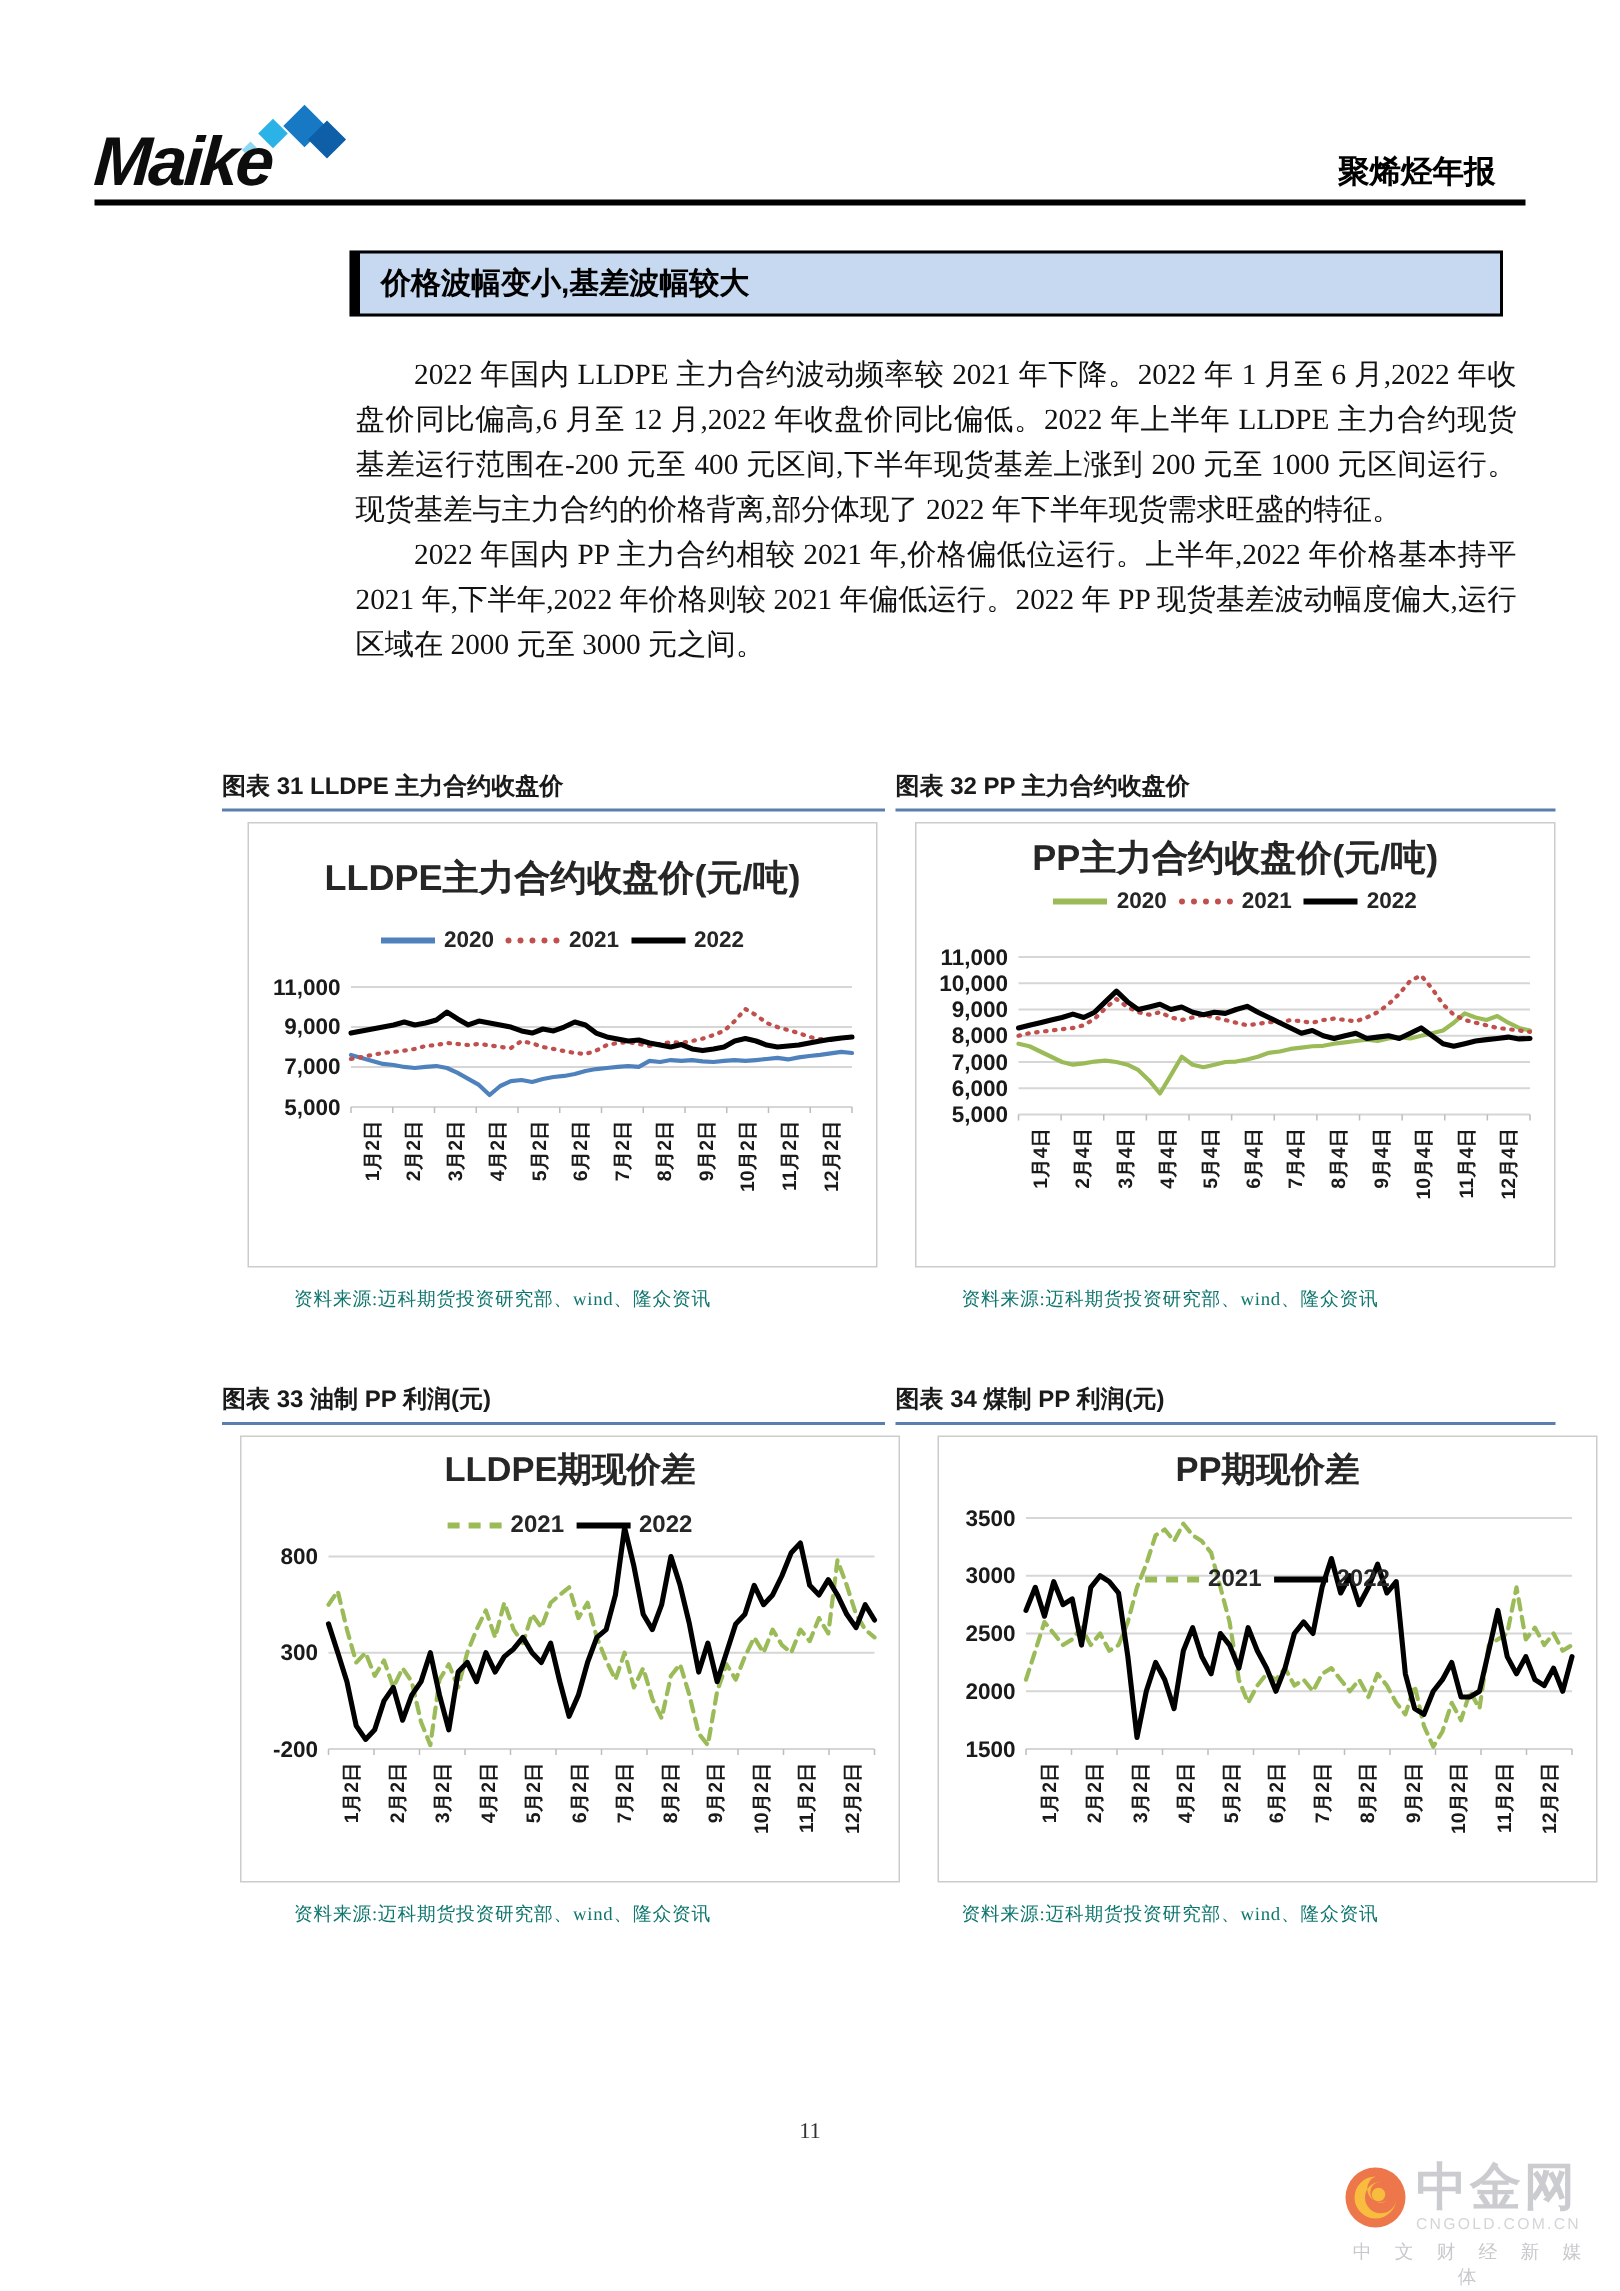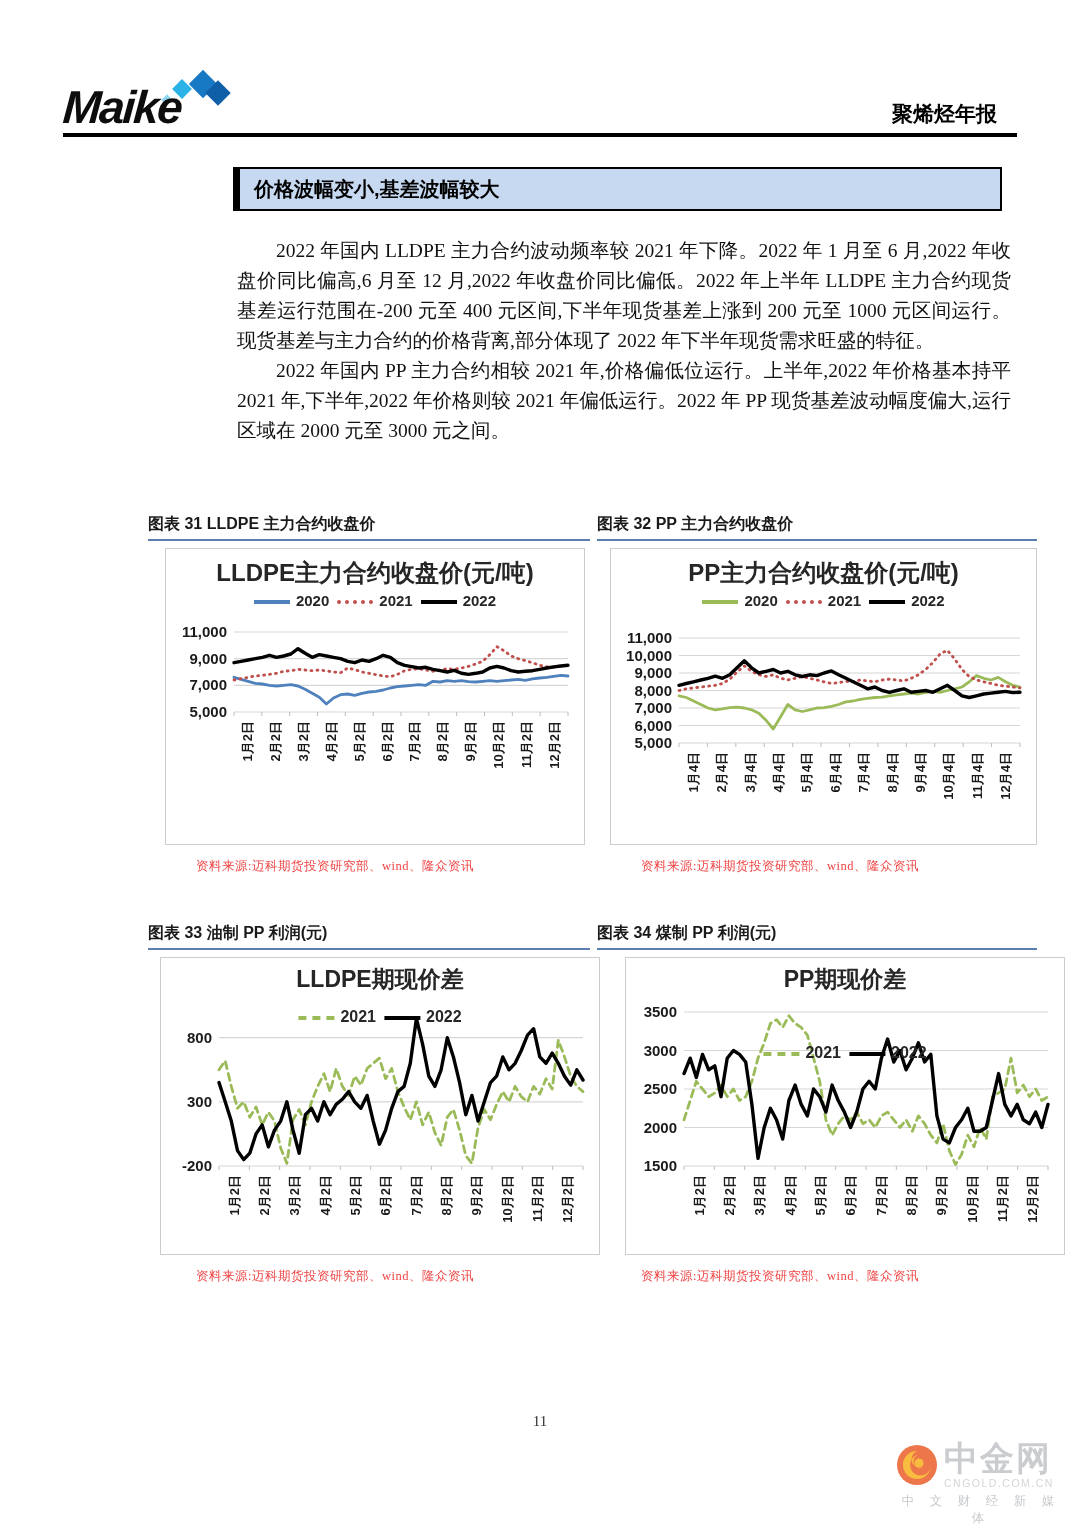--- a/index.html
+++ b/index.html
@@ -38,21 +38,21 @@
   .ct-big { font-size:24px; line-height:1.2; padding-top:10px; }
   .ct-sm  { font-size:23px; line-height:1.2; padding-top:8px; }
   .legend { display:flex; justify-content:center; align-items:center; gap:8px;
     font-family:"Liberation Sans", sans-serif; font-weight:bold; font-size:15px; color:#262626; height:26px;text-align:right; }
   .legend-abs { position:absolute; left:50%; transform:translateX(-50%); height:auto; white-space:nowrap; font-size:16px; }
   .swatch { display:inline-block; width:36px; height:0; border-top:4px solid #000; margin-right:6px; vertical-align:middle; }
   .chart-svg { display:block; }
   .ytick { font-family:"Liberation Sans", sans-serif; font-weight:bold; font-size:15px; fill:#1a1a1a; }
   .xtick { font-family:"Liberation Sans", sans-serif; font-weight:bold; font-size:13px; fill:#1a1a1a; }
 
-  .source { position:absolute; font-size:12.5px; color:#ef4444; letter-spacing:0.5px; }
+  .source { position:absolute; font-size:12.5px; color:#0f766e; letter-spacing:0.5px; }
 
   .page-num { position:absolute; left:0; right:0; top:1413px; text-align:center; font-size:15px; color:#333; }
 
   
   .wm { position:absolute; right:14px; top:1441px; width:170px; opacity:0.75; }
   .wm-row { display:flex; align-items:center; }
   .wm-texts { margin-left:6px; }
   .wm-name { font-family:"Liberation Sans", sans-serif; font-weight:bold; font-size:34px; line-height:1; color:#b9bcc0; letter-spacing:2px; }
   .wm-domain { font-family:"Liberation Sans", sans-serif; font-size:10.5px; color:#c4c7ca; letter-spacing:1.5px; margin-top:2px; }
   .wm-tagline { font-family:"Liberation Sans", sans-serif; font-size:12.5px; color:#b4b7ba; letter-spacing:6px; margin-top:4px; text-align:center; }
@@ -76,21 +76,21 @@
 
   <div class="paras">
     <p>2022 年国内 LLDPE 主力合约波动频率较 2021 年下降。2022 年 1 月至 6 月,2022 年收盘价同比偏高,6 月至 12 月,2022 年收盘价同比偏低。2022 年上半年 LLDPE 主力合约现货基差运行范围在-200 元至 400 元区间,下半年现货基差上涨到 200 元至 1000 元区间运行。现货基差与主力合约的价格背离,部分体现了 2022 年下半年现货需求旺盛的特征。</p>
     <p>2022 年国内 PP 主力合约相较 2021 年,价格偏低位运行。上半年,2022 年价格基本持平 2021 年,下半年,2022 年价格则较 2021 年偏低运行。2022 年 PP 现货基差波动幅度偏大,运行区域在 2000 元至 3000 元之间。</p>
   </div>
 
   <div class="fig-cap" style="left:148px; top:514px; width:442px;">图表 31 LLDPE 主力合约收盘价</div>
   <div class="fig-cap" style="left:597px; top:514px; width:440px;">图表 32 PP 主力合约收盘价</div>
 
   <div class="chart-box" style="left:165px; top:548px; width:420px; height:297px;">
-    <div class="chart-title ct-big" style="width:370px; margin:0 auto;">LLDPE主力合约收盘价(元/吨)</div>
+    <div class="chart-title ct-big" style="width:370px; margin:13px auto;">LLDPE主力合约收盘价(元/吨)</div>
     <div class="legend">
       <span><span class="swatch" style="border-top-color: rgb(79, 129, 189); border-top-style: solid;"></span><span>2020</span></span>
       <span><span class="swatch" style="border-top-color: rgb(192, 80, 77); border-top-style: dotted;"></span><span>2021</span></span>
       <span><span class="swatch" style="border-top-color: rgb(0, 0, 0); border-top-style: solid;"></span><span>2022</span></span>
     </div>
     <svg class="chart-svg" width="416" height="196">
         <line x1="68" y1="98" x2="402" y2="98" stroke="#d6d6d6" stroke-width="1.2"></line>
         <text class="ytick" x="61" y="103" text-anchor="end">5,000</text>
         <line x1="68" y1="71.33333333333334" x2="402" y2="71.33333333333334" stroke="#d6d6d6" stroke-width="1.2"></line>
         <text class="ytick" x="61" y="76.33333333333334" text-anchor="end">7,000</text>

